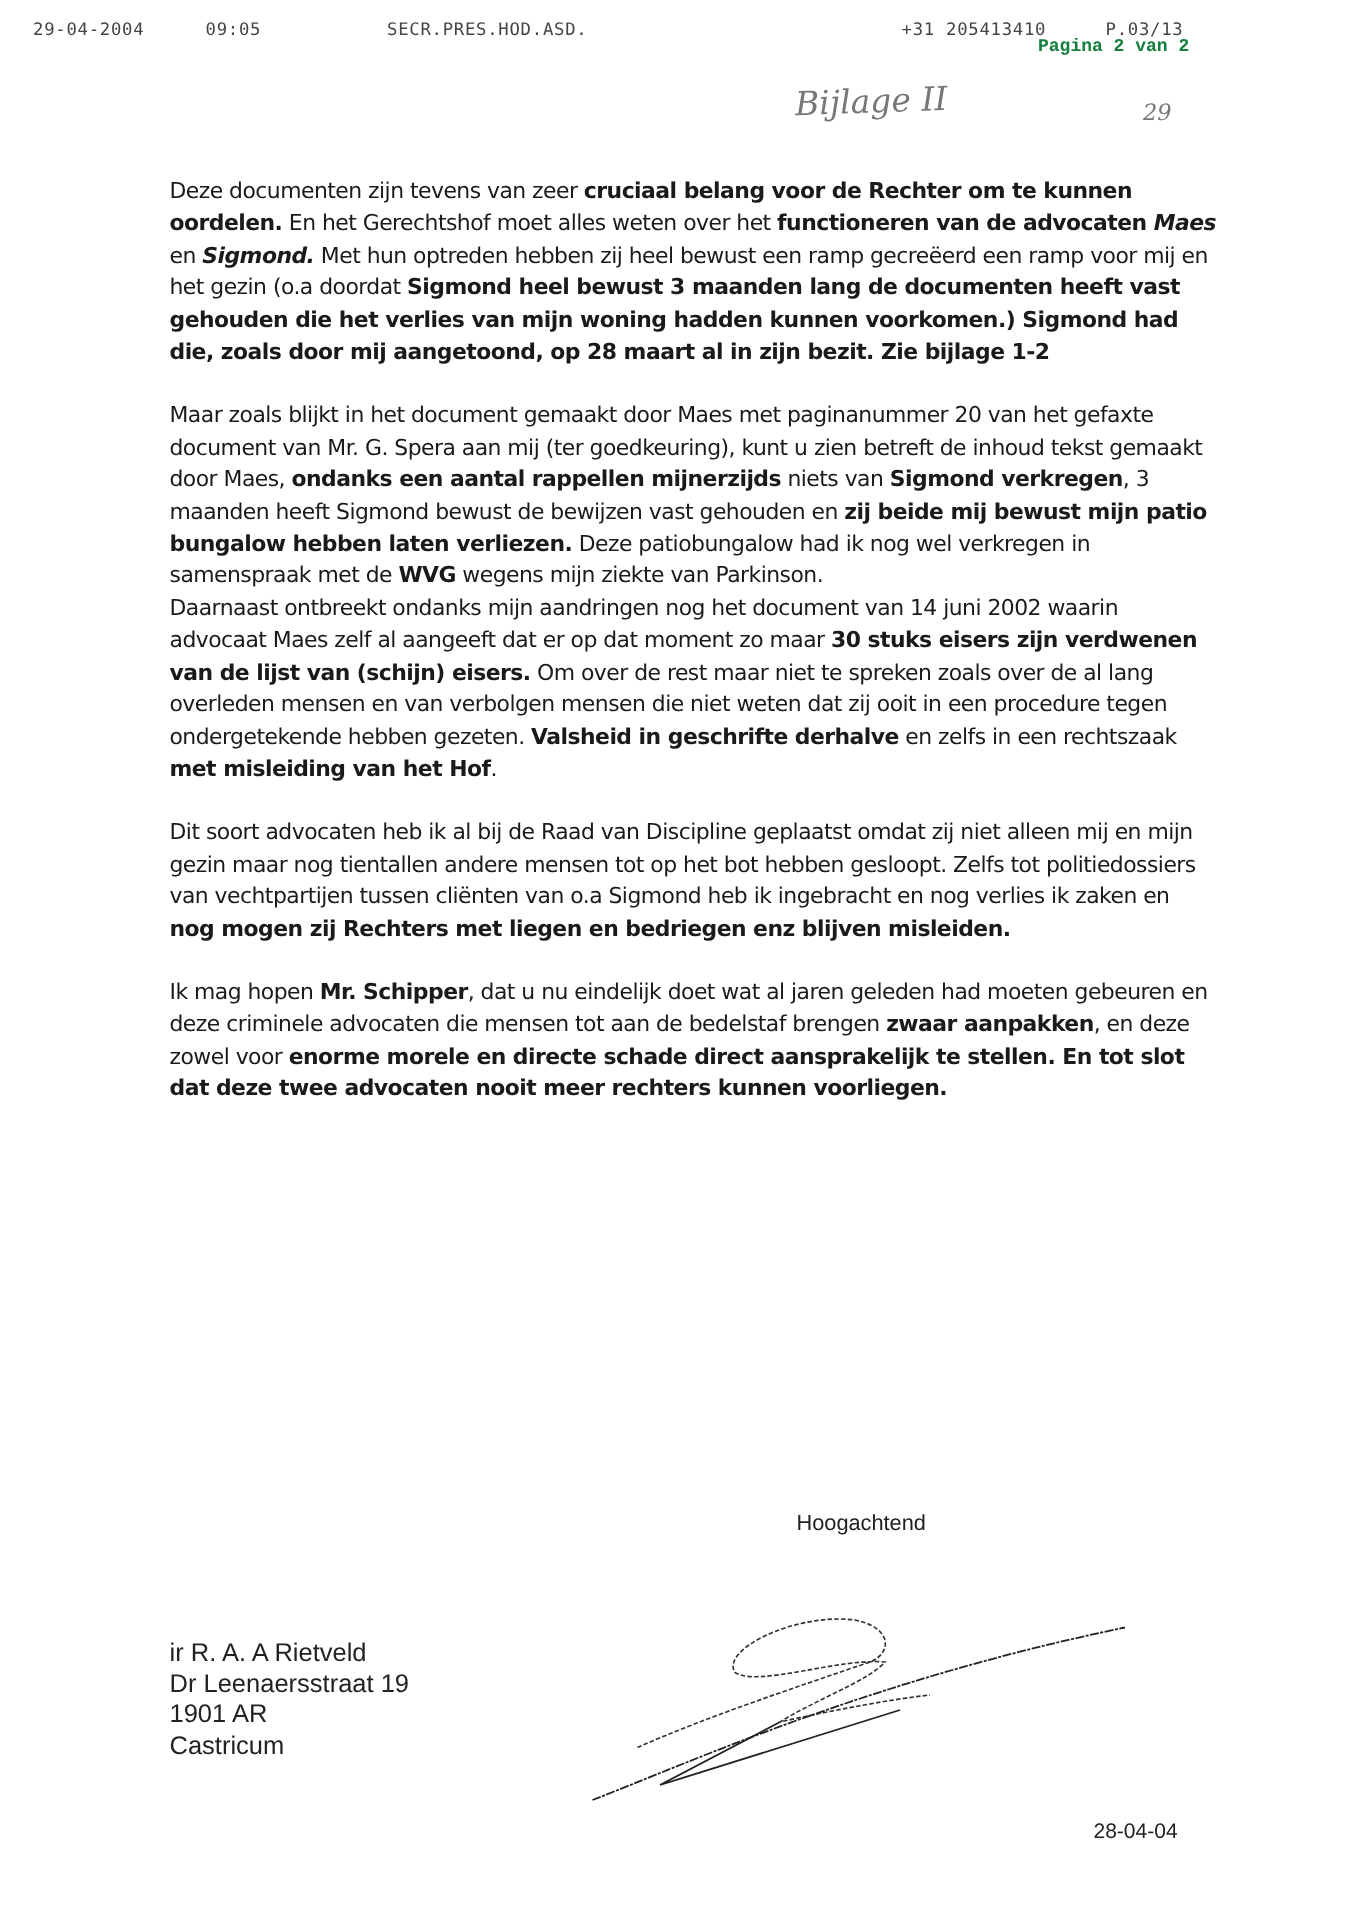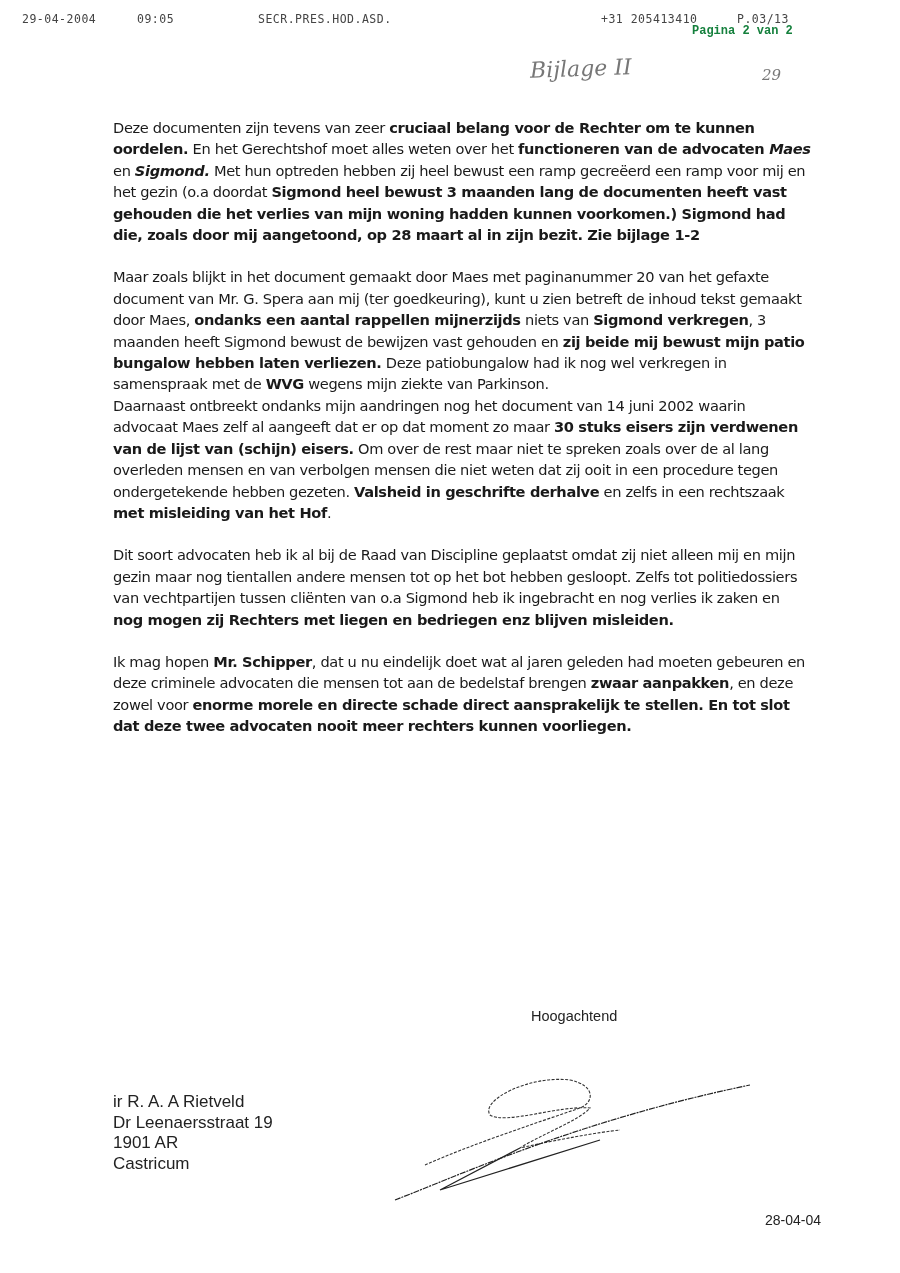--- a/index.html
+++ b/index.html
@@ -20,21 +20,21 @@
     .body-text p.tight { margin-bottom: 0; }
     .body-text b { font-weight: bold; }
     .body-text b.i { font-style: italic; text-align: right; }
     .closing { position: absolute; left: 531px; top: 1008px; font-family: "Liberation Sans", sans-serif;
       font-size: 14.5px; color: #222; }
     .address { position: absolute; left: 113px; top: 1052px; font-family: "Liberation Sans", sans-serif;
       font-size: 17px; line-height: 20.5px; color: #222; margin-top: 40px; }
     .address div { white-space: nowrap; }
     .signature { position: absolute; left: 380px; top: 1060px; width: 400px; height: 150px; }
     .date-footer { position: absolute; left: 729px; top: 1212px; font-family: "Liberation Sans", sans-serif;
-      font-size: 14px; color: #222; margin-left: 36px; }
+      font-size: 14px; color: #222; }
   </style>
 </head>
 <body>
 
 <div class="fax-header">
   <span style="left:22px">29-04-2004</span>
   <span style="left:137px">09:05</span>
   <span style="left:258px">SECR.PRES.HOD.ASD.</span>
   <span style="left:601px">+31 205413410</span>
   <span style="left:737px">P.03/13</span>

